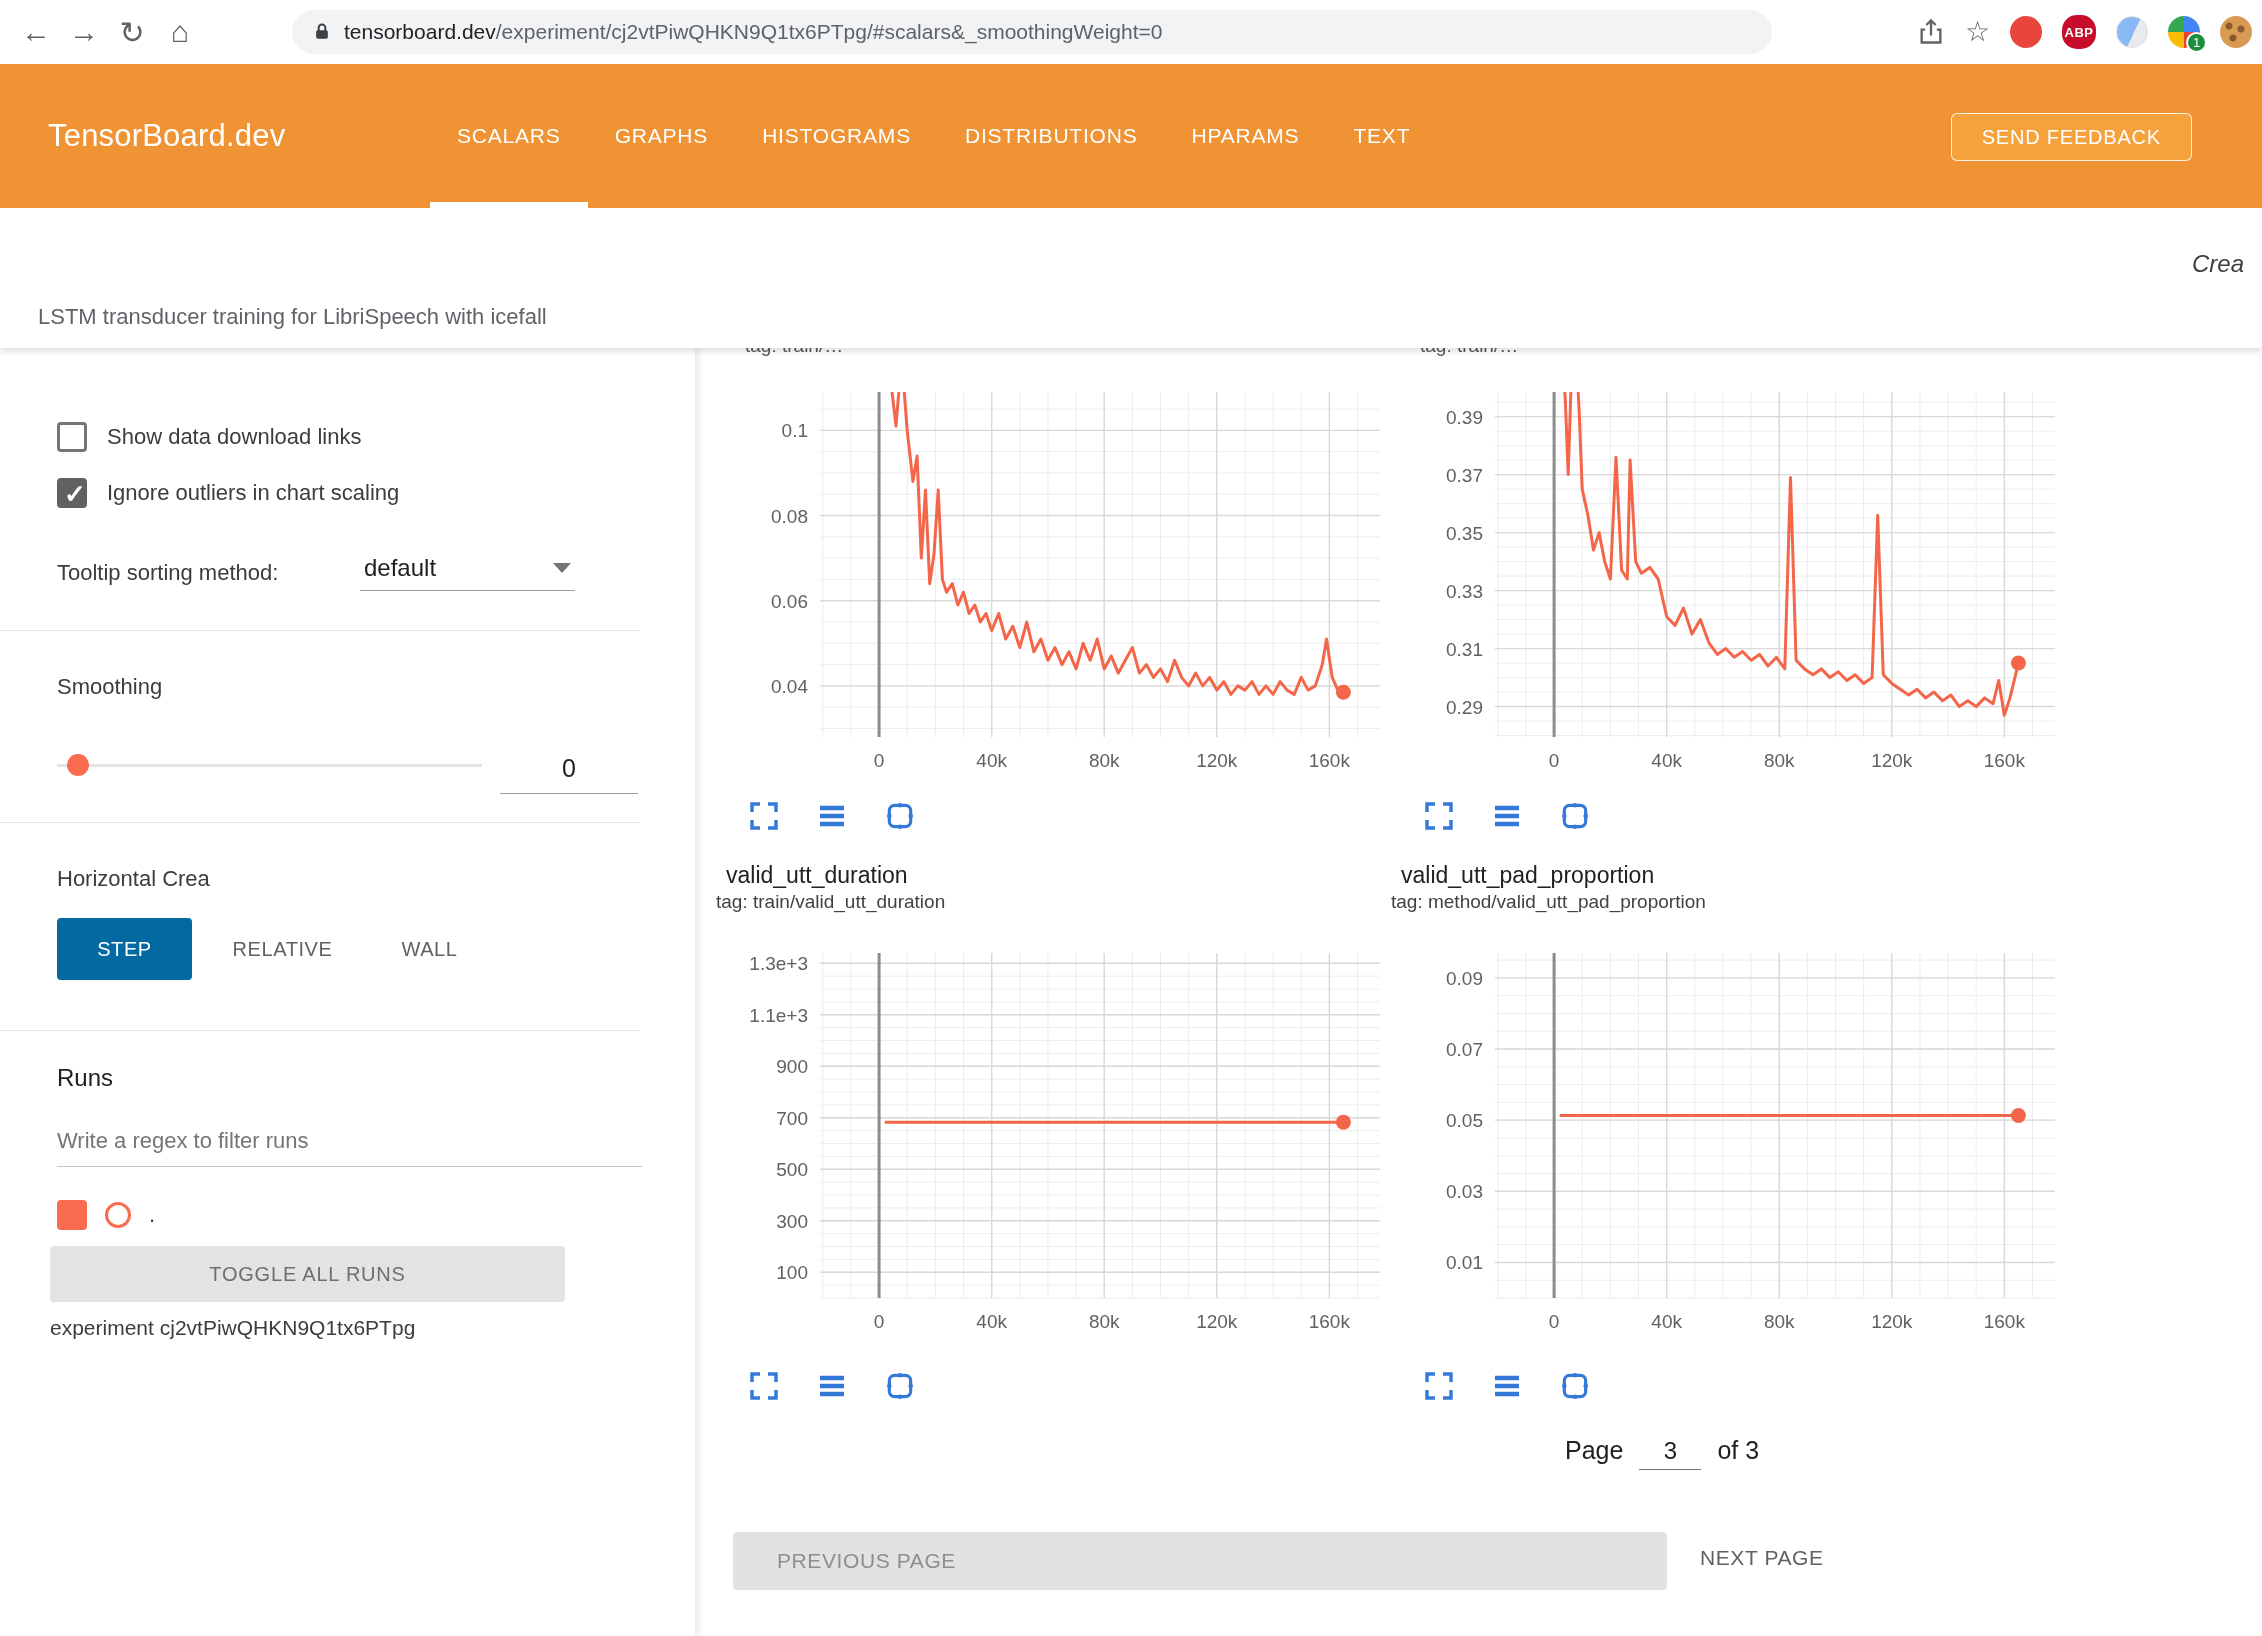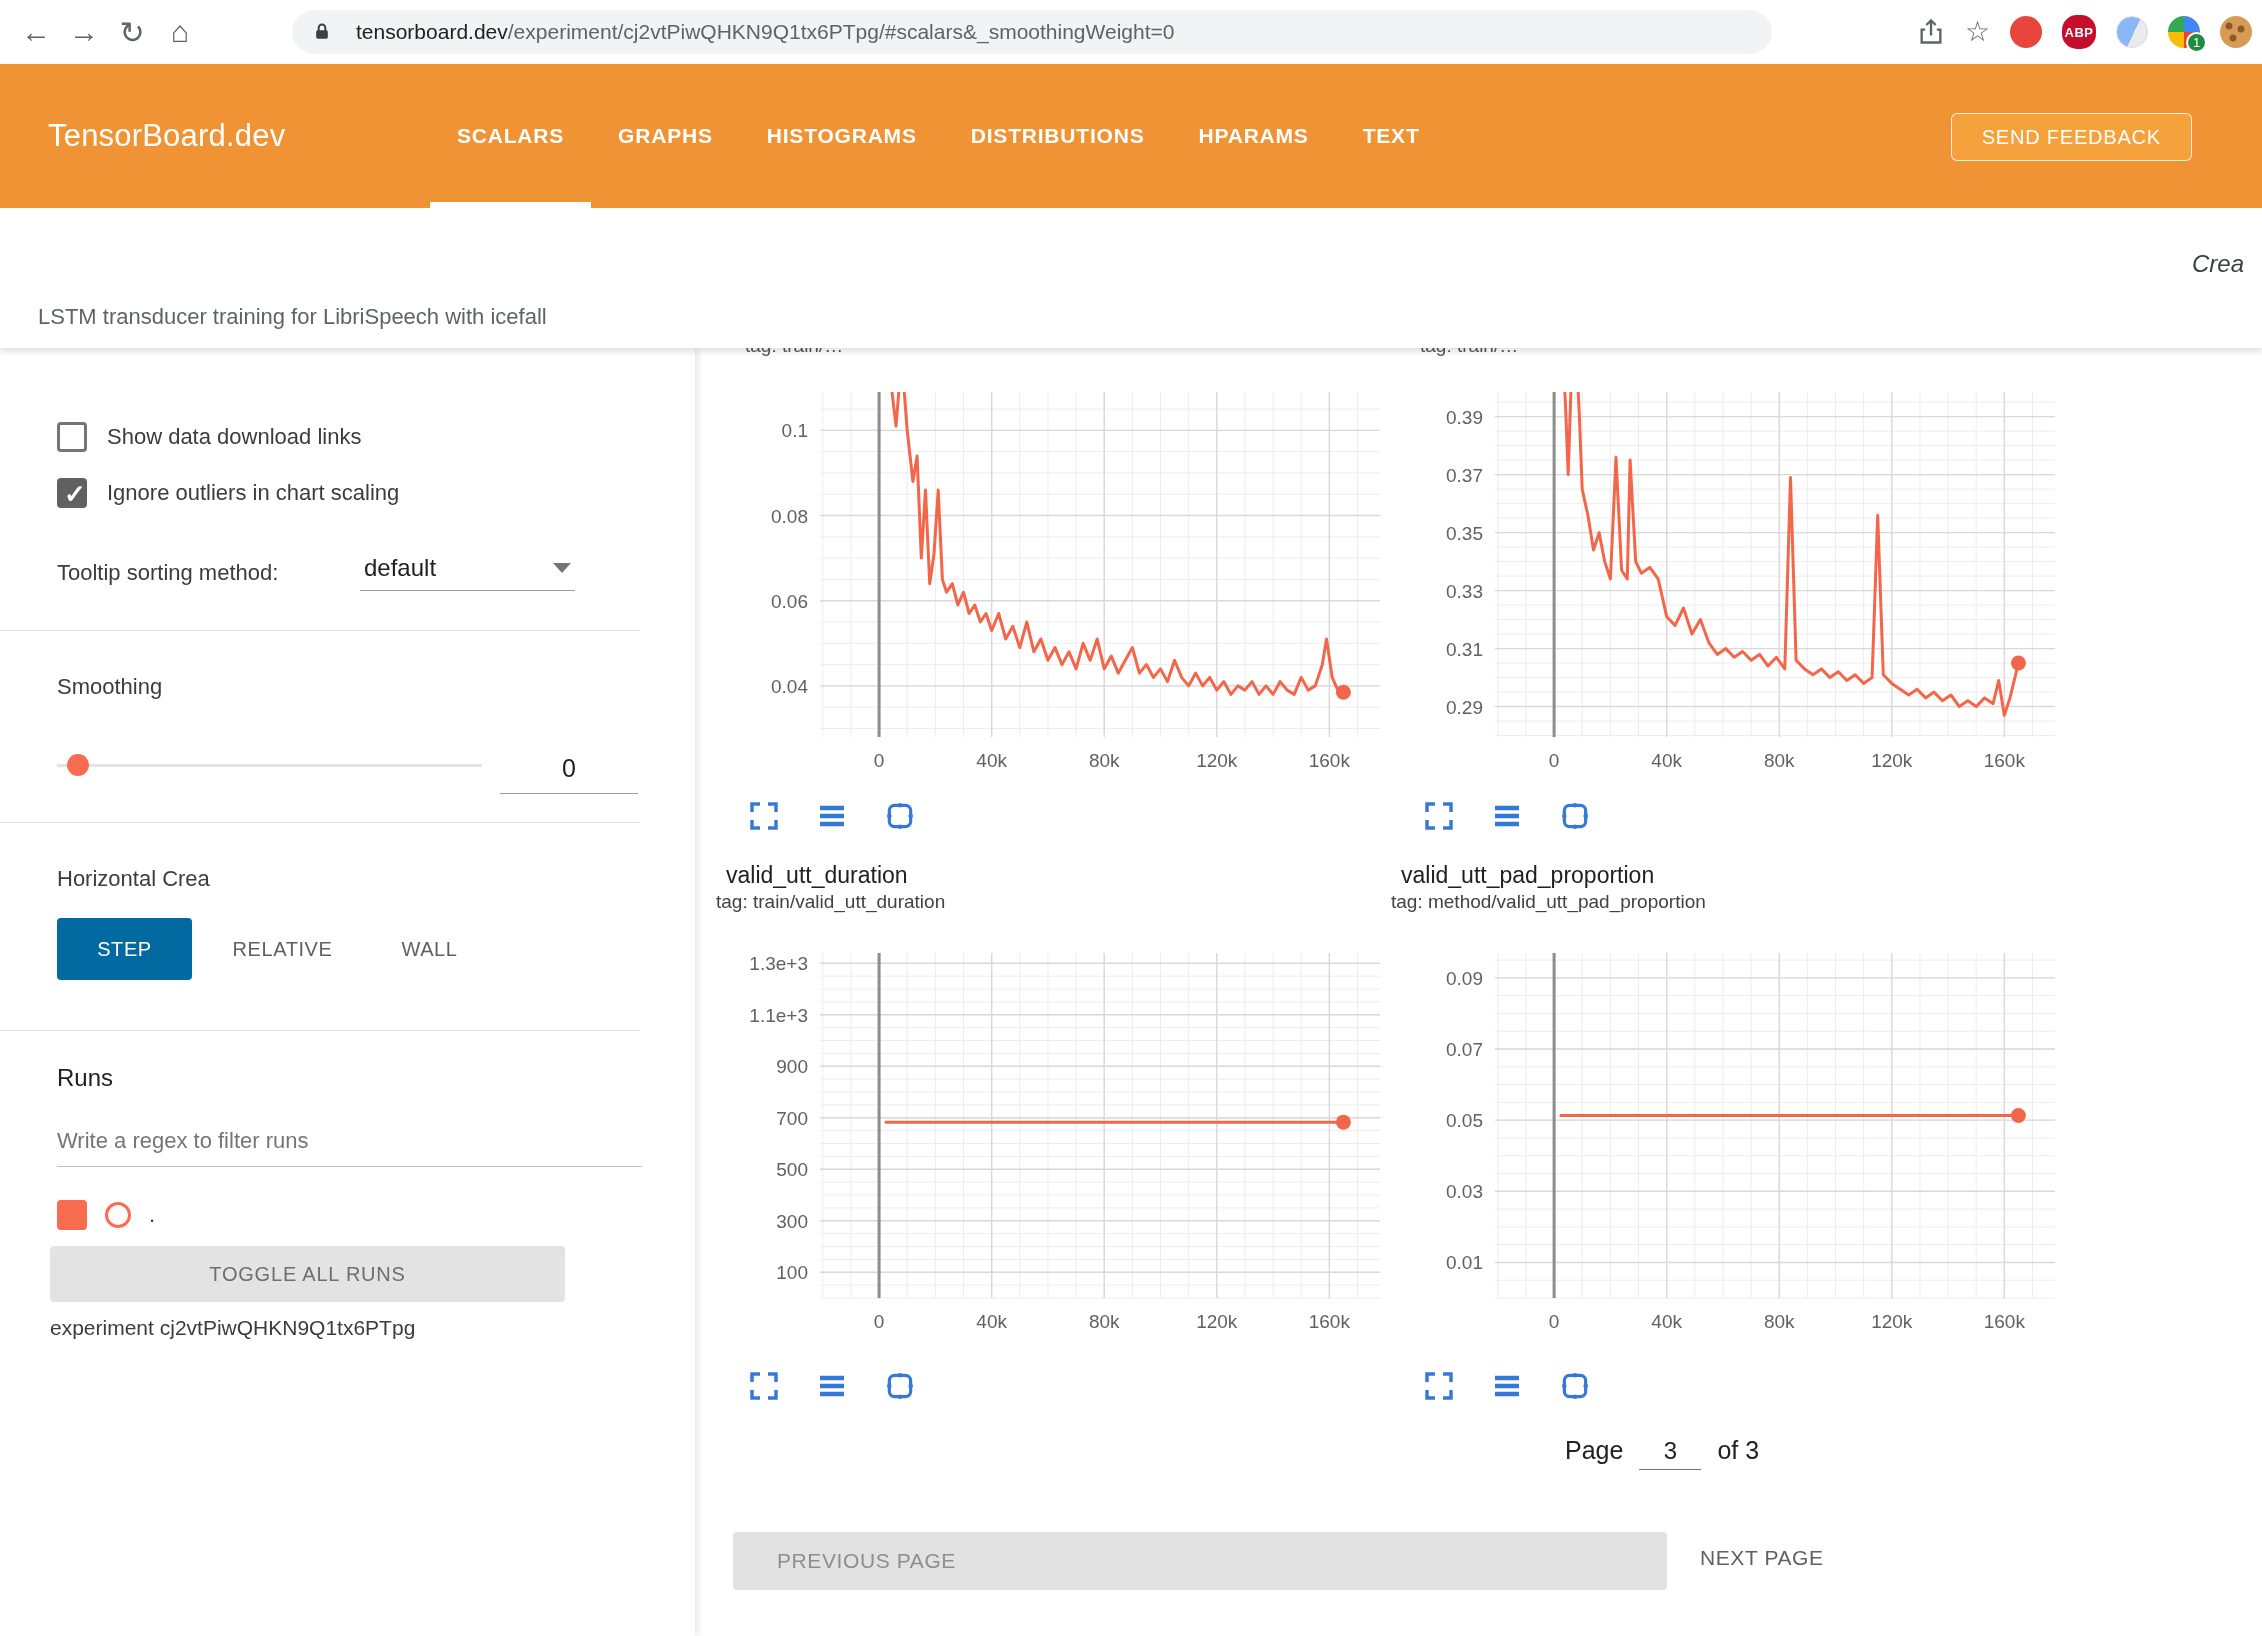--- a/index.html
+++ b/index.html
@@ -3,39 +3,39 @@
 <meta charset="utf-8">
 <style>
   *{margin:0;padding:0;box-sizing:border-box}
   html,body{width:2262px;height:1636px;overflow:hidden}
   body{font-family:"Liberation Sans",sans-serif;background:#fff;color:#202124}
   #page{position:relative;width:2262px;height:1636px;background:#fff;overflow:hidden}
 
   
   #browser-bar{position:absolute;left:0;top:0;width:2262px;height:64px;background:#fff;z-index:40;display:flex;align-items:center}
   .navic{font-size:30px;color:#5f6368;width:48px;text-align:center;cursor:pointer;flex:0 0 auto}
-  #omnibox{position:absolute;left:292px;top:10px;width:1480px;height:44px;background:#f1f3f4;border-radius:22px;display:flex;align-items:center;padding:0 20px;gap:24px}
+  #omnibox{position:absolute;left:292px;top:10px;width:1480px;height:44px;background:#f1f3f4;border-radius:22px;display:flex;align-items:center;padding:0 20px;gap:12px}
   #url-text{font-size:21px;white-space:nowrap;overflow:hidden}
   #url-text .domain{color:#202124}
   #url-text .path{color:#5f6368}
   #chrome-right{position:absolute;right:10px;top:0;height:64px;display:flex;align-items:center;gap:20px}
   .extic{width:32px;height:32px;border-radius:50%;position:relative;flex:0 0 auto}
   .ext-red{background:#e8453c}
   .ext-abp{width:34px;height:34px;border-radius:15px;background:#c70d2c;color:#fff;font-weight:bold;font-size:13px;display:flex;align-items:center;justify-content:center;letter-spacing:.5px}
   .ext-blue{background:linear-gradient(115deg,#8ab8f7 55%,#e8eaed 55%);border:1px solid #dadce0}
   .ext-pie{background:conic-gradient(#4285f4 0 25%,#ea4335 0 50%,#fbbc04 0 75%,#34a853 0 100%)}
   .badge{position:absolute;right:-7px;bottom:-5px;width:21px;height:21px;border-radius:50%;background:#1e8e3e;color:#fff;font-size:13px;display:flex;align-items:center;justify-content:center;border:2px solid #fff}
   .ext-cookie{background:radial-gradient(circle at 9px 10px,#8a5a2b 3px,transparent 4px),radial-gradient(circle at 21px 13px,#8a5a2b 3px,transparent 4px),radial-gradient(circle at 13px 22px,#8a5a2b 3px,transparent 4px),#d79b54}
   .toolic{color:#5f6368;font-size:28px;line-height:1;cursor:pointer}
 
   
   #app-header{position:absolute;left:0;top:64px;width:2262px;height:144px;background:#ef9334;z-index:39}
   #brand{position:absolute;left:48px;top:0;height:144px;display:flex;align-items:center;color:#fff;font-size:31px;font-weight:500;letter-spacing:.2px}
   #main-nav{position:absolute;left:430px;top:0;height:144px;display:flex;align-items:stretch}
-  .tab{display:flex;align-items:center;padding:6px 27px 0 27px;color:#fff;font-size:21px;font-weight:700;letter-spacing:.8px;border-bottom:6px solid transparent;cursor:pointer}
+  .tab{display:flex;align-items:center;padding:6px 27px 0 27px;color:#fff;font-size:21px;font-weight:400;letter-spacing:.8px;border-bottom:6px solid transparent;cursor:pointer}
   .tab.active{border-bottom-color:#fff}
   #feedback-btn{position:absolute;right:70px;top:49px;height:48px;padding:0 30px;display:flex;align-items:center;background:#f6a23c;border:1px solid rgba(255,255,255,.85);border-radius:6px;color:#fff;font-size:20px;font-weight:500;letter-spacing:.8px;cursor:pointer}
 
   
   #sub-header{position:absolute;left:0;top:208px;width:2262px;height:140px;background:#fff;z-index:30;box-shadow:0 3px 7px rgba(0,0,0,.14)}
   #creator-text{position:absolute;right:18px;top:42px;font-size:24px;font-style:italic;color:#3c4043;white-space:nowrap}
   #experiment-desc{position:absolute;left:38px;top:96px;font-size:22px;color:#5f6368}
 
   
   #sidebar{position:absolute;left:0;top:348px;width:695px;height:1288px;background:#fff;z-index:20;box-shadow:3px 0 7px rgba(0,0,0,.10)}

